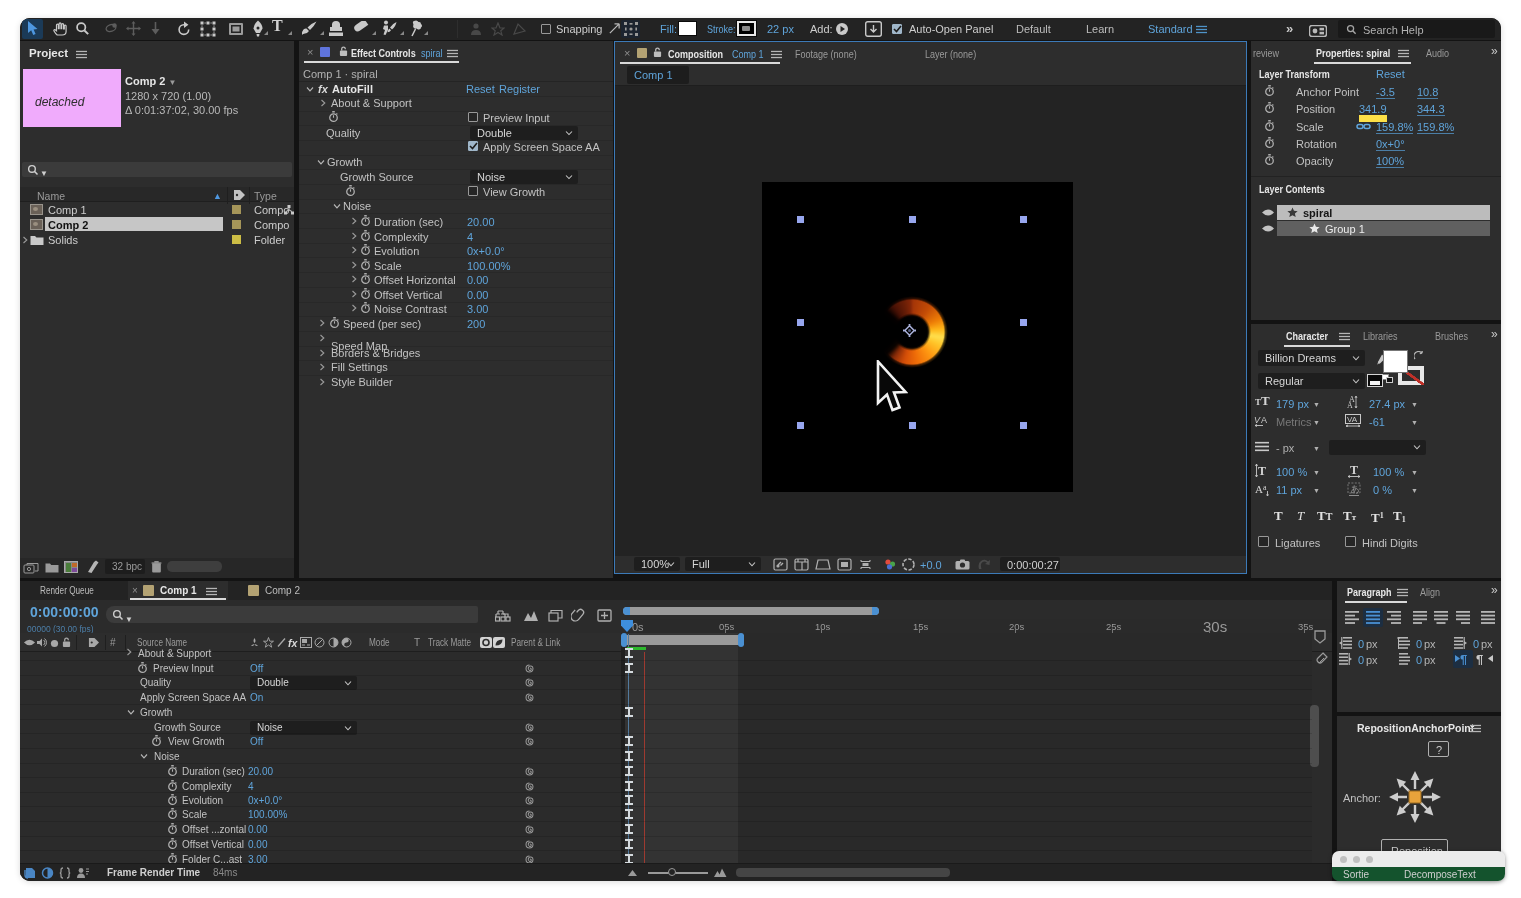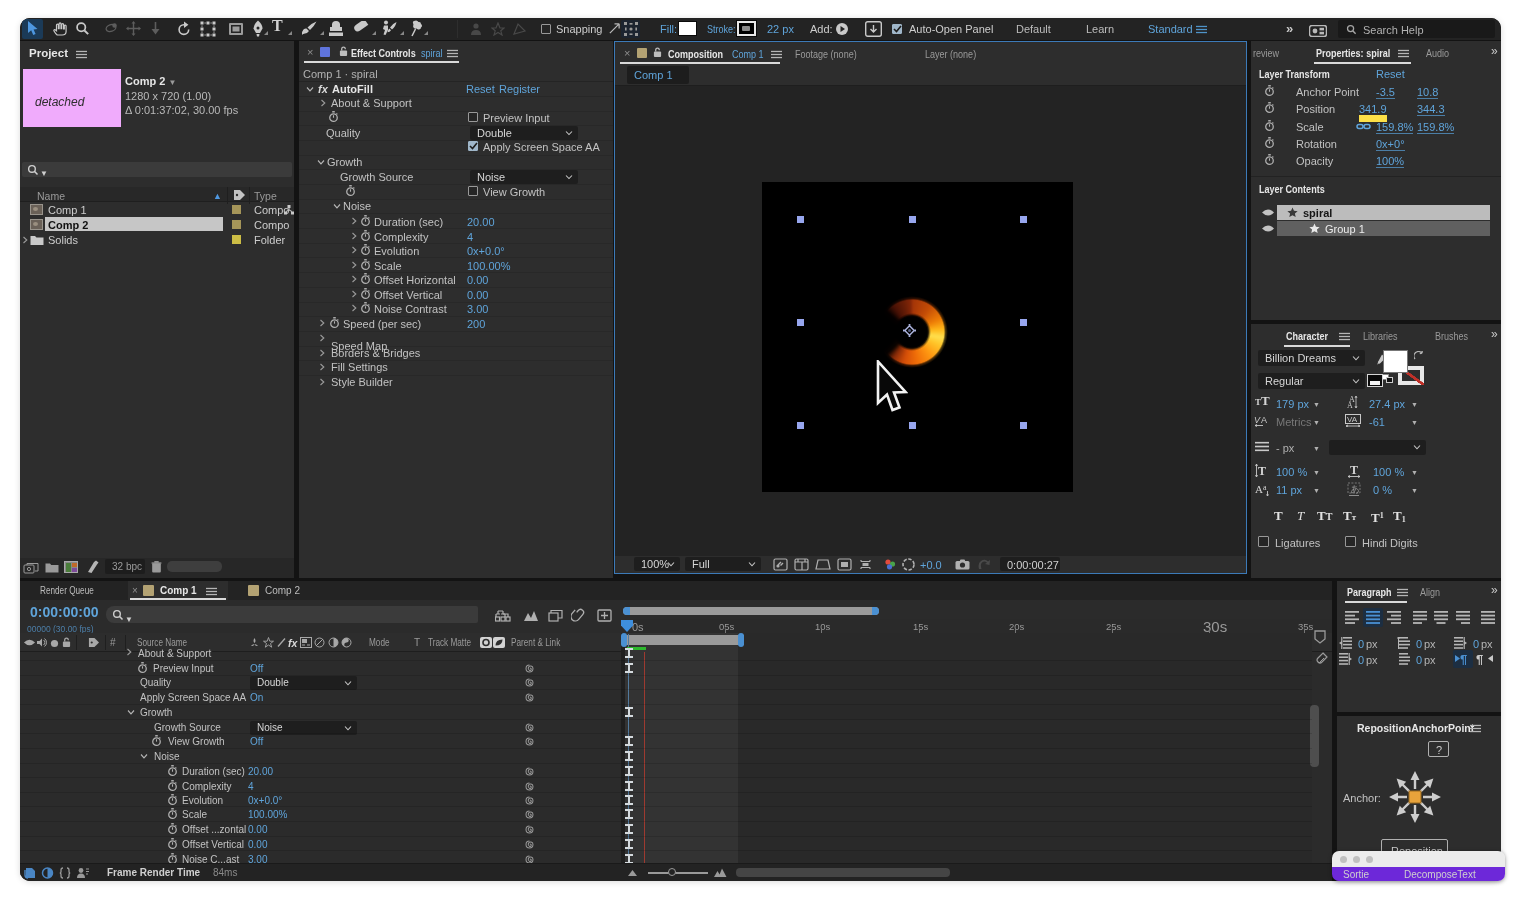--- a/index.html
+++ b/index.html
@@ -978,21 +978,21 @@
         <use href="#sw"></use>
       </svg>
     <span class="t" style="left:162px;top:258px">Offset Vertical</span>
     <span class="t b" style="left:228px;top:258px">0.00</span>
     <svg class="ic" style="left:504px;top:258px;color:#9a9a9a" width="11" height="11" viewBox="0 0 12 12">
         <use href="#whip"></use>
       </svg>
     <svg class="ic" style="left:147px;top:272px;color:#b0b0b0" width="11" height="12">
         <use href="#sw"></use>
       </svg>
-    <span class="t" style="left:162px;top:273px">Noise C...ast</span>
+    <span class="t" style="left:162px;top:273px">Folder C...ast</span>
     <span class="t b" style="left:228px;top:273px">3.00</span>
     <svg class="ic" style="left:504px;top:273px;color:#9a9a9a" width="11" height="11" viewBox="0 0 12 12">
         <use href="#whip"></use>
       </svg>
     <div style="position:absolute;left:0px;top:79px;width:1292px;height:1px;background:rgba(0,0,0,0.13)"></div>
     <div style="position:absolute;left:0px;top:94px;width:1292px;height:1px;background:rgba(0,0,0,0.13)"></div>
     <div style="position:absolute;left:0px;top:108px;width:1292px;height:1px;background:rgba(0,0,0,0.13)"></div>
     <div style="position:absolute;left:0px;top:123px;width:1292px;height:1px;background:rgba(0,0,0,0.13)"></div>
     <div style="position:absolute;left:0px;top:138px;width:1292px;height:1px;background:rgba(0,0,0,0.13)"></div>
     <div style="position:absolute;left:0px;top:152px;width:1292px;height:1px;background:rgba(0,0,0,0.13)"></div>
@@ -1204,17 +1204,17 @@
       <span class="t" style="left:9px;top:5px;color:#c9c9c9">Reposition</span>
     </div>
   </div>
 </div>
 <div id="float" style="position:absolute;left:1332px;top:851px;width:173px;height:30px;border-radius:7px;overflow:hidden;box-shadow:0 1px 4px rgba(0,0,0,.4)">
   <div style="position:absolute;left:0;top:0;width:173px;height:16px;background:#ececec">
     <div style="position:absolute;left:8px;top:5px;width:7px;height:7px;border-radius:50%;background:#c0c0c0"></div>
     <div style="position:absolute;left:21px;top:5px;width:7px;height:7px;border-radius:50%;background:#c0c0c0"></div>
     <div style="position:absolute;left:34px;top:5px;width:7px;height:7px;border-radius:50%;background:#c0c0c0"></div>
   </div>
-  <div style="position:absolute;left:0;top:16px;width:173px;height:14px;background:#6d28d9">
+  <div style="position:absolute;left:0;top:16px;width:173px;height:14px;background:#14532d">
     <span class="t" style="left:11px;top:2px;font-size:10px;color:#cfcfcf">Sortie</span>
     <span class="t" style="left:72px;top:2px;font-size:10px;color:#cfcfcf">DecomposeText</span>
   </div>
 </div>
 
 </body></html>

